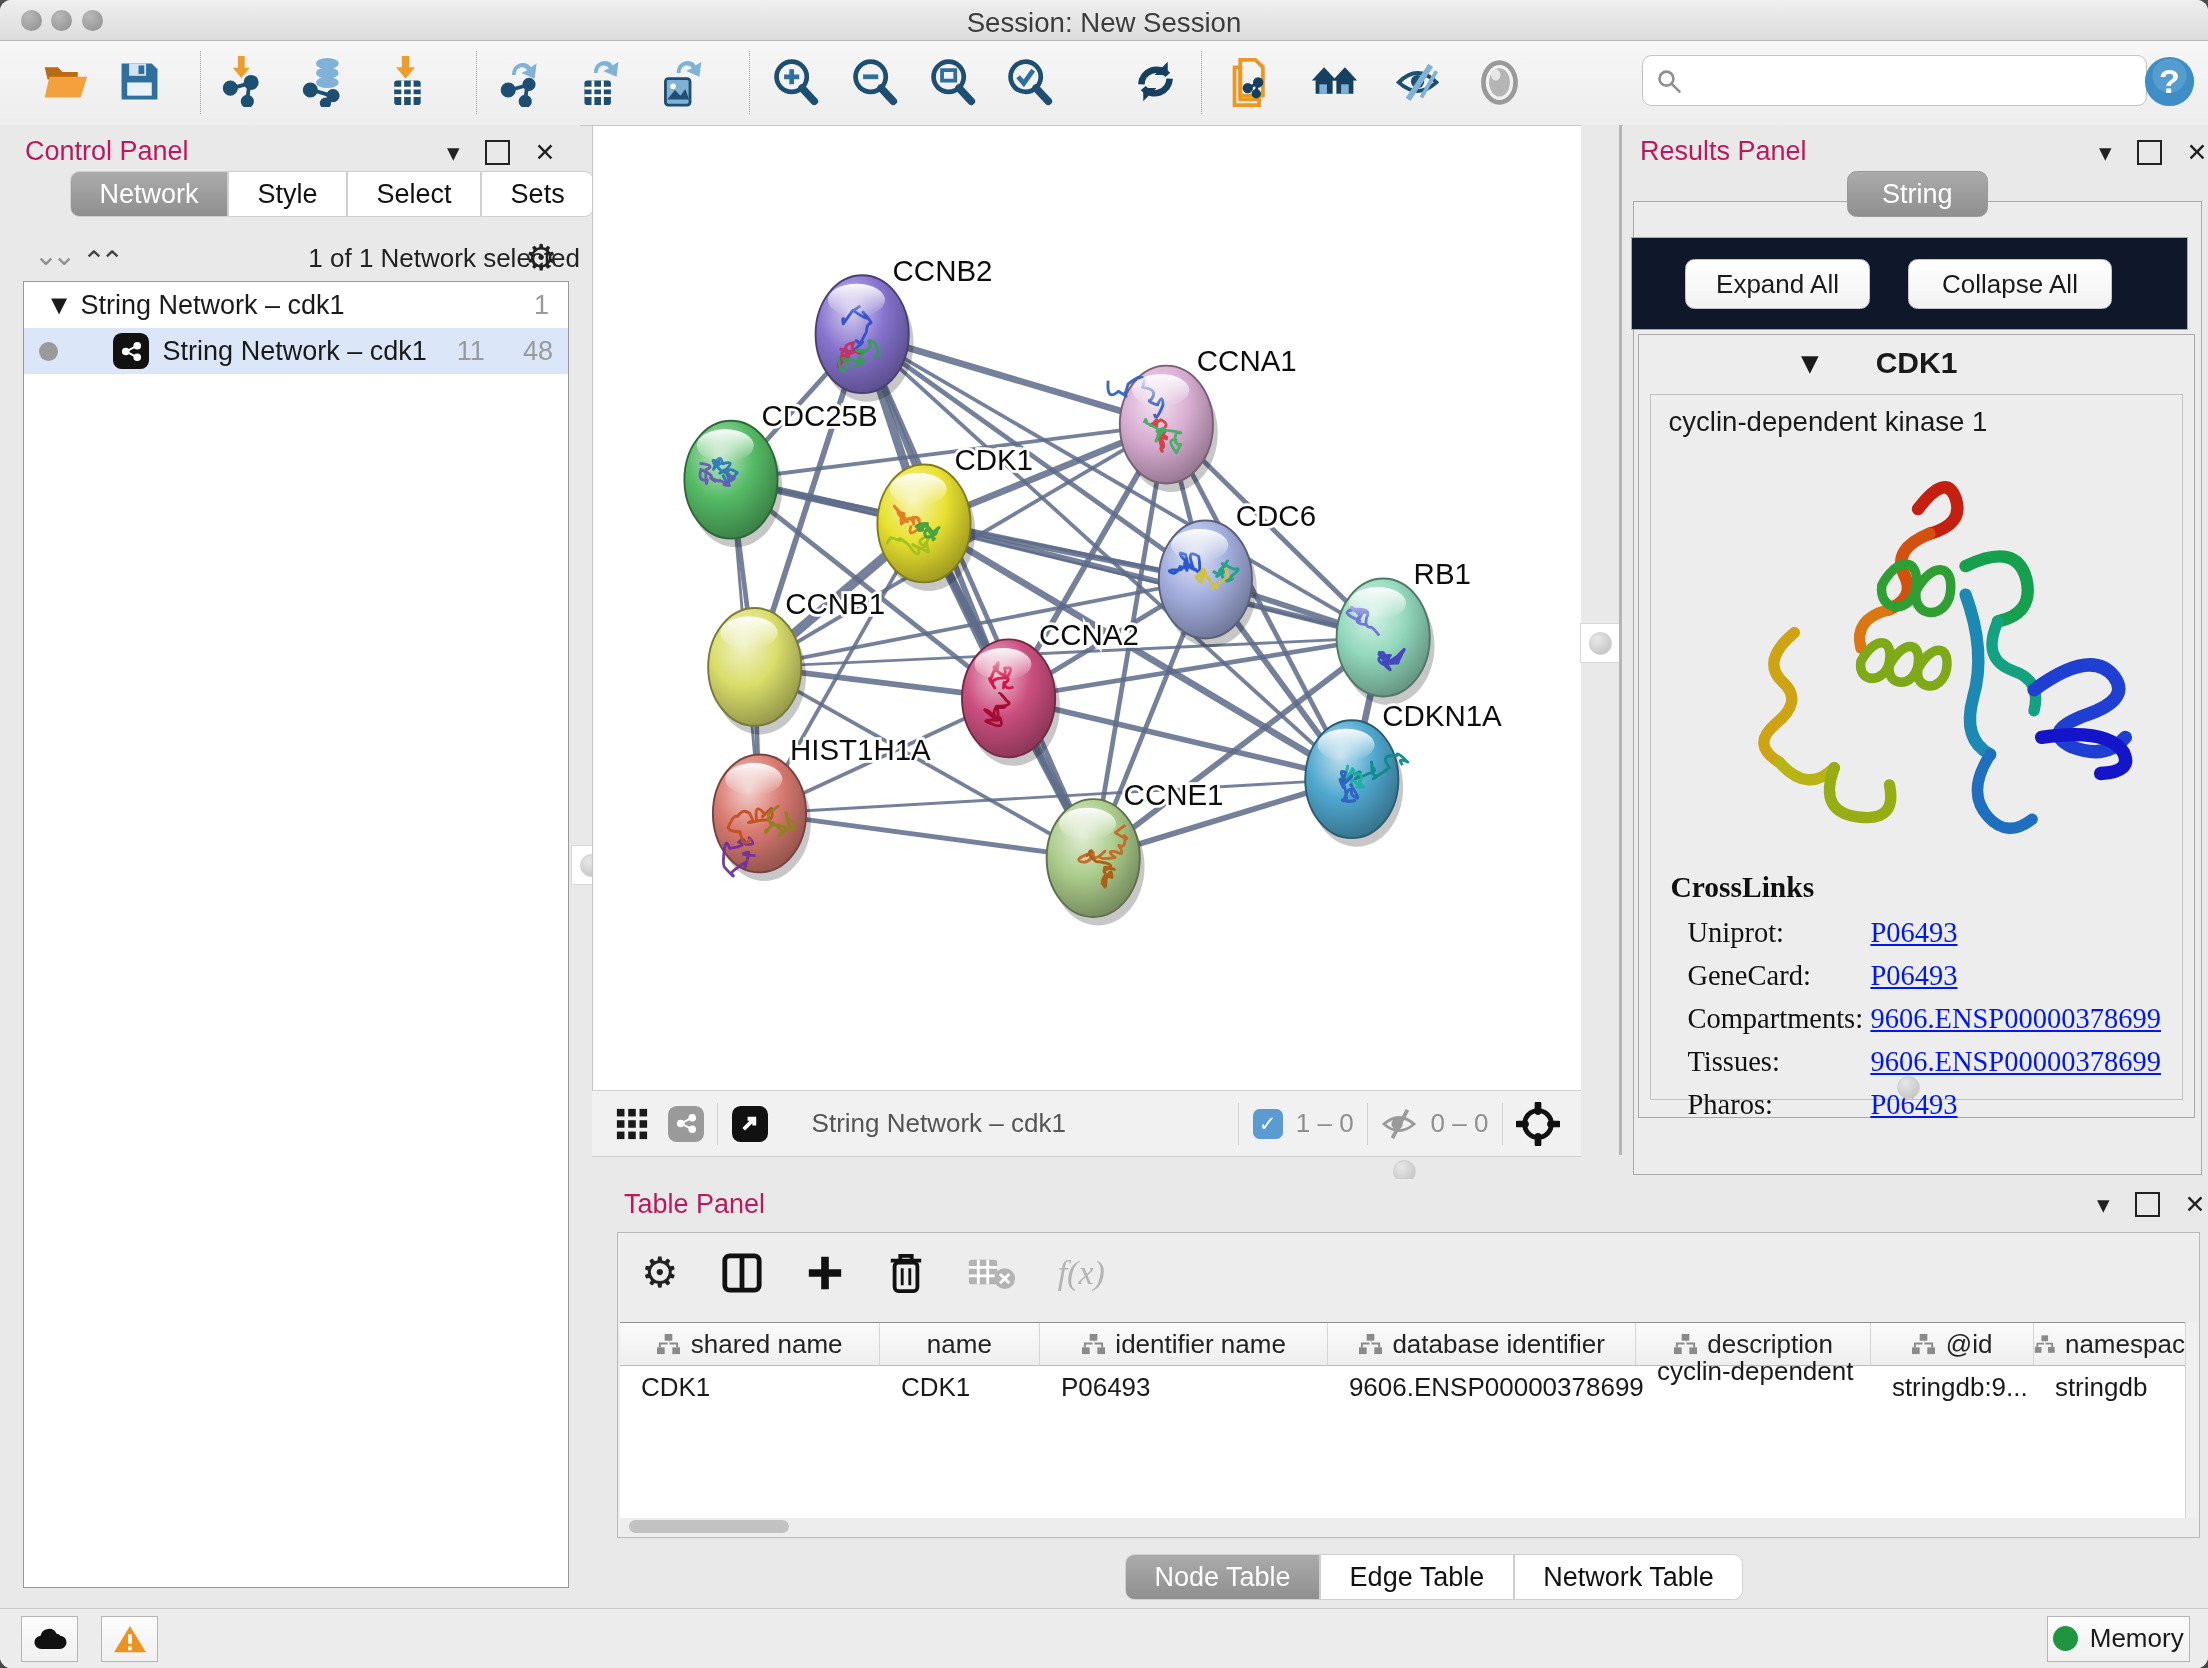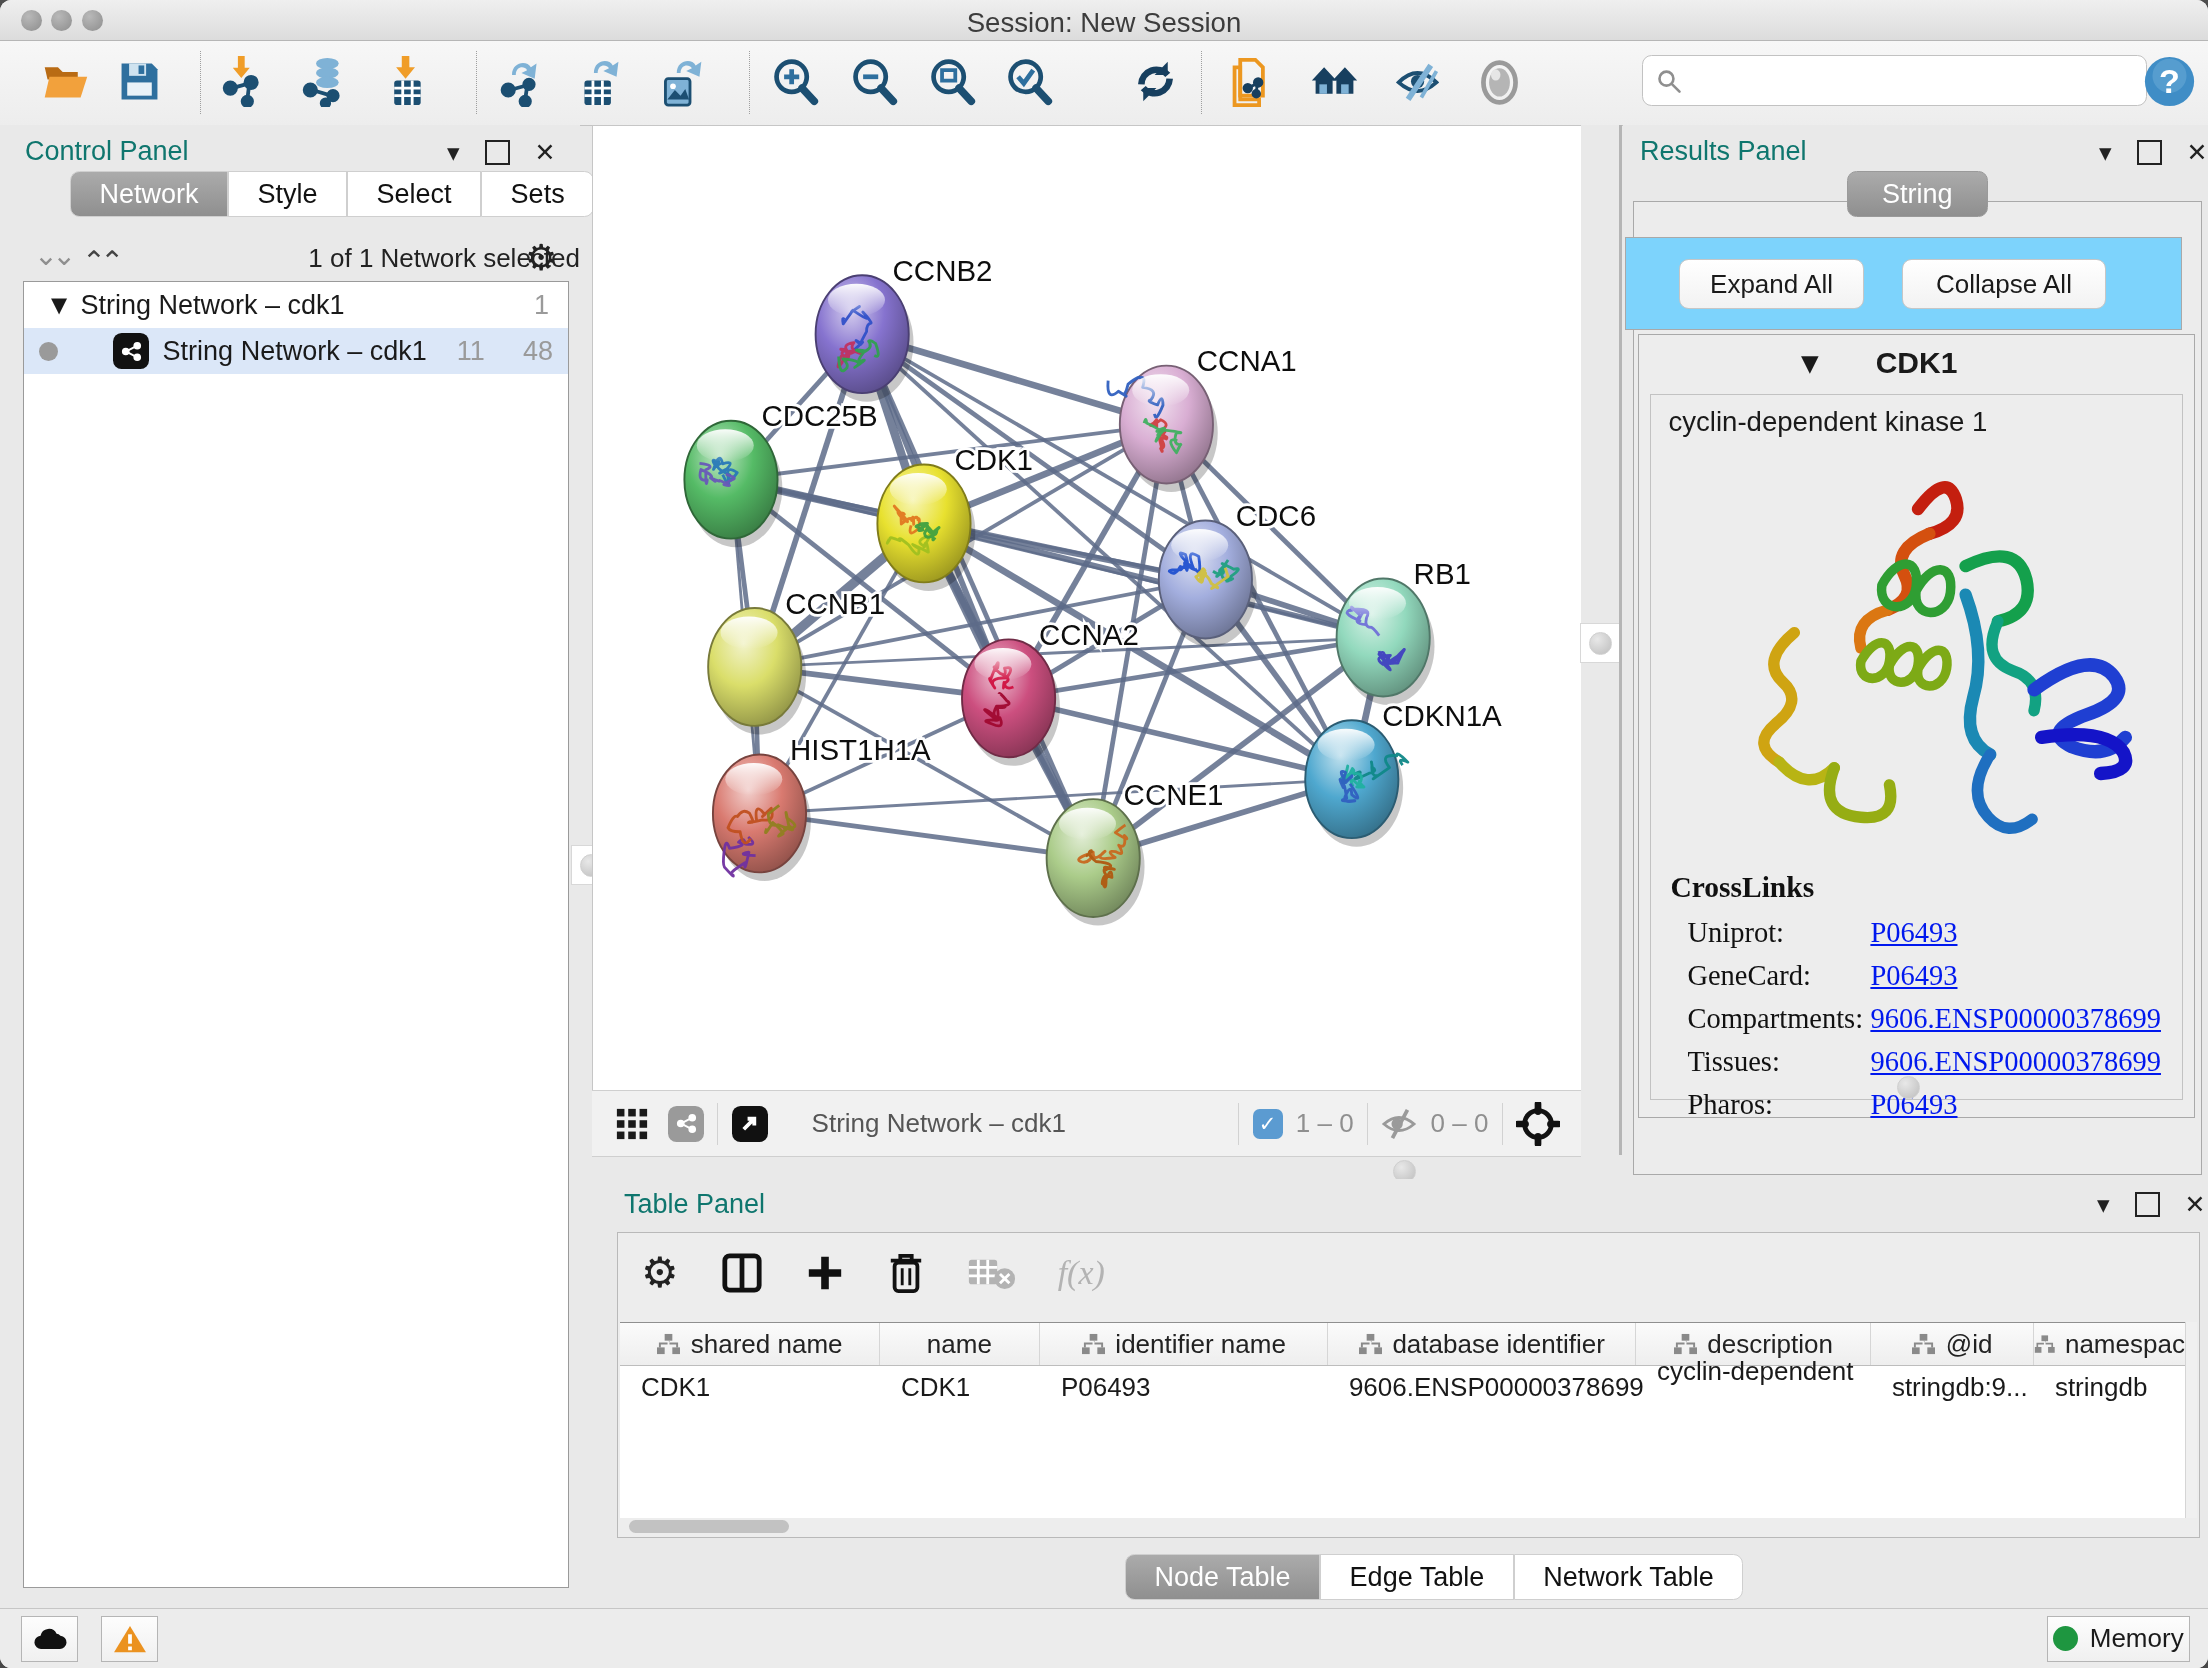--- a/index.html
+++ b/index.html
@@ -15,21 +15,21 @@
   .wintitle{width:100%;top:6.7px;text-align:center;font-size:27.6px;color:#3c3c3c;}
   
   .toolbar{left:0;top:41px;width:100%;height:84px;
     background:linear-gradient(#f7f7f7,#ededed);border-bottom:1px solid #c3c3c3;}
   .tbtn{top:13.3px;width:55px;height:55px;display:flex;align-items:center;justify-content:center;cursor:default;}
   .tsep{top:9.5px;width:0;height:63px;border-left:1.9px dotted #9f9f9f;}
   .searchbox{top:14.3px;height:49px;background:#fff;border:1.9px solid #c2c2c2;border-radius:9.5px;
     display:flex;align-items:center;padding:0 13.3px;gap:9.5px;}
   .searchbox input{border:none;outline:none;font-size:25px;width:100%;background:transparent;}
   
-  .panel-title{font-size:27px;color:#0f766e;}
+  .panel-title{font-size:27px;color:#be185d;}
   .phead-ic{font-family:"DejaVu Sans",sans-serif;color:#222;font-size:25px;}
   .sqico{width:25px;height:25px;border:2.9px solid #222;display:inline-block;box-sizing:border-box;}
   .tabseg{display:flex;}
   .tabseg .tab{height:44px;line-height:44px;padding:0 28.5px;font-size:27px;background:#fff;
      border:1px solid #cfcfcf;color:#111;}
   .tabseg .tab.sel{background:linear-gradient(#ababab,#8f8f8f);color:#fff;}
   .tabseg .tab:first-child{border-radius:9.5px 0 0 9.5px;}
   .tabseg .tab:last-child{border-radius:0 9.5px 9.5px 0;}
   
   .ctl-toolrow{font-size:26px;color:#222;}
@@ -577,21 +577,21 @@
 
   <div class="abs" style="left:1623px;top:125px;width:586px;height:1055px;background:#e9e9e9">
     <div class="abs panel-title" style="left:17px;top:11.4px">Results Panel</div>
     <div class="abs" style="left:476px;top:13.3px;display:flex;gap:25px;align-items:center">
       <span class="phead-ic">▾</span>
       <span class="sqico"></span>
       <span class="phead-ic" style="font-weight:bold">✕</span>
     </div>
     <div class="abs rbox" style="left:9.5px;top:76px;width:567px;height:972px"></div>
     <div class="abs" style="left:224px;top:46px;height:44px;line-height:44px;padding:0 34px;font-size:27px;color:#fff;background:linear-gradient(#ababab,#8f8f8f);border:1px solid #9a9a9a;border-radius:9.5px">String</div>
-    <div class="abs rbox" style="left:2px;top:112px;width:555px;height:91px;background:#7dd3fc">
+    <div class="abs rbox" style="left:8px;top:112px;width:555px;height:91px;background:#0f172a">
       <div class="abs rbtn" style="left:53px;top:21px;width:183px;height:48px">Expand All</div>
       <div class="abs rbtn" style="left:276px;top:21px;width:202px;height:48px">Collapse All</div>
     </div>
     <div class="abs rbox" style="left:15px;top:209px;width:555px;height:782px;background:#ededed">
       <div class="abs" style="left:0;top:0;width:100%;height:55px;display:flex;align-items:center">
         <span style="margin-left:162px;font-family:'DejaVu Sans',sans-serif;font-size:23px">▼</span>
         <span style="margin-left:57px;font-size:30px;font-weight:bold">CDK1</span>
       </div>
       <div class="abs" style="left:11.4px;top:59px;width:531px;height:704px;border:1.9px solid #c2c2c2;background:#ededed">
         <div class="abs" style="left:17px;top:11.4px;font-size:27.6px">cyclin-dependent kinase 1</div>

